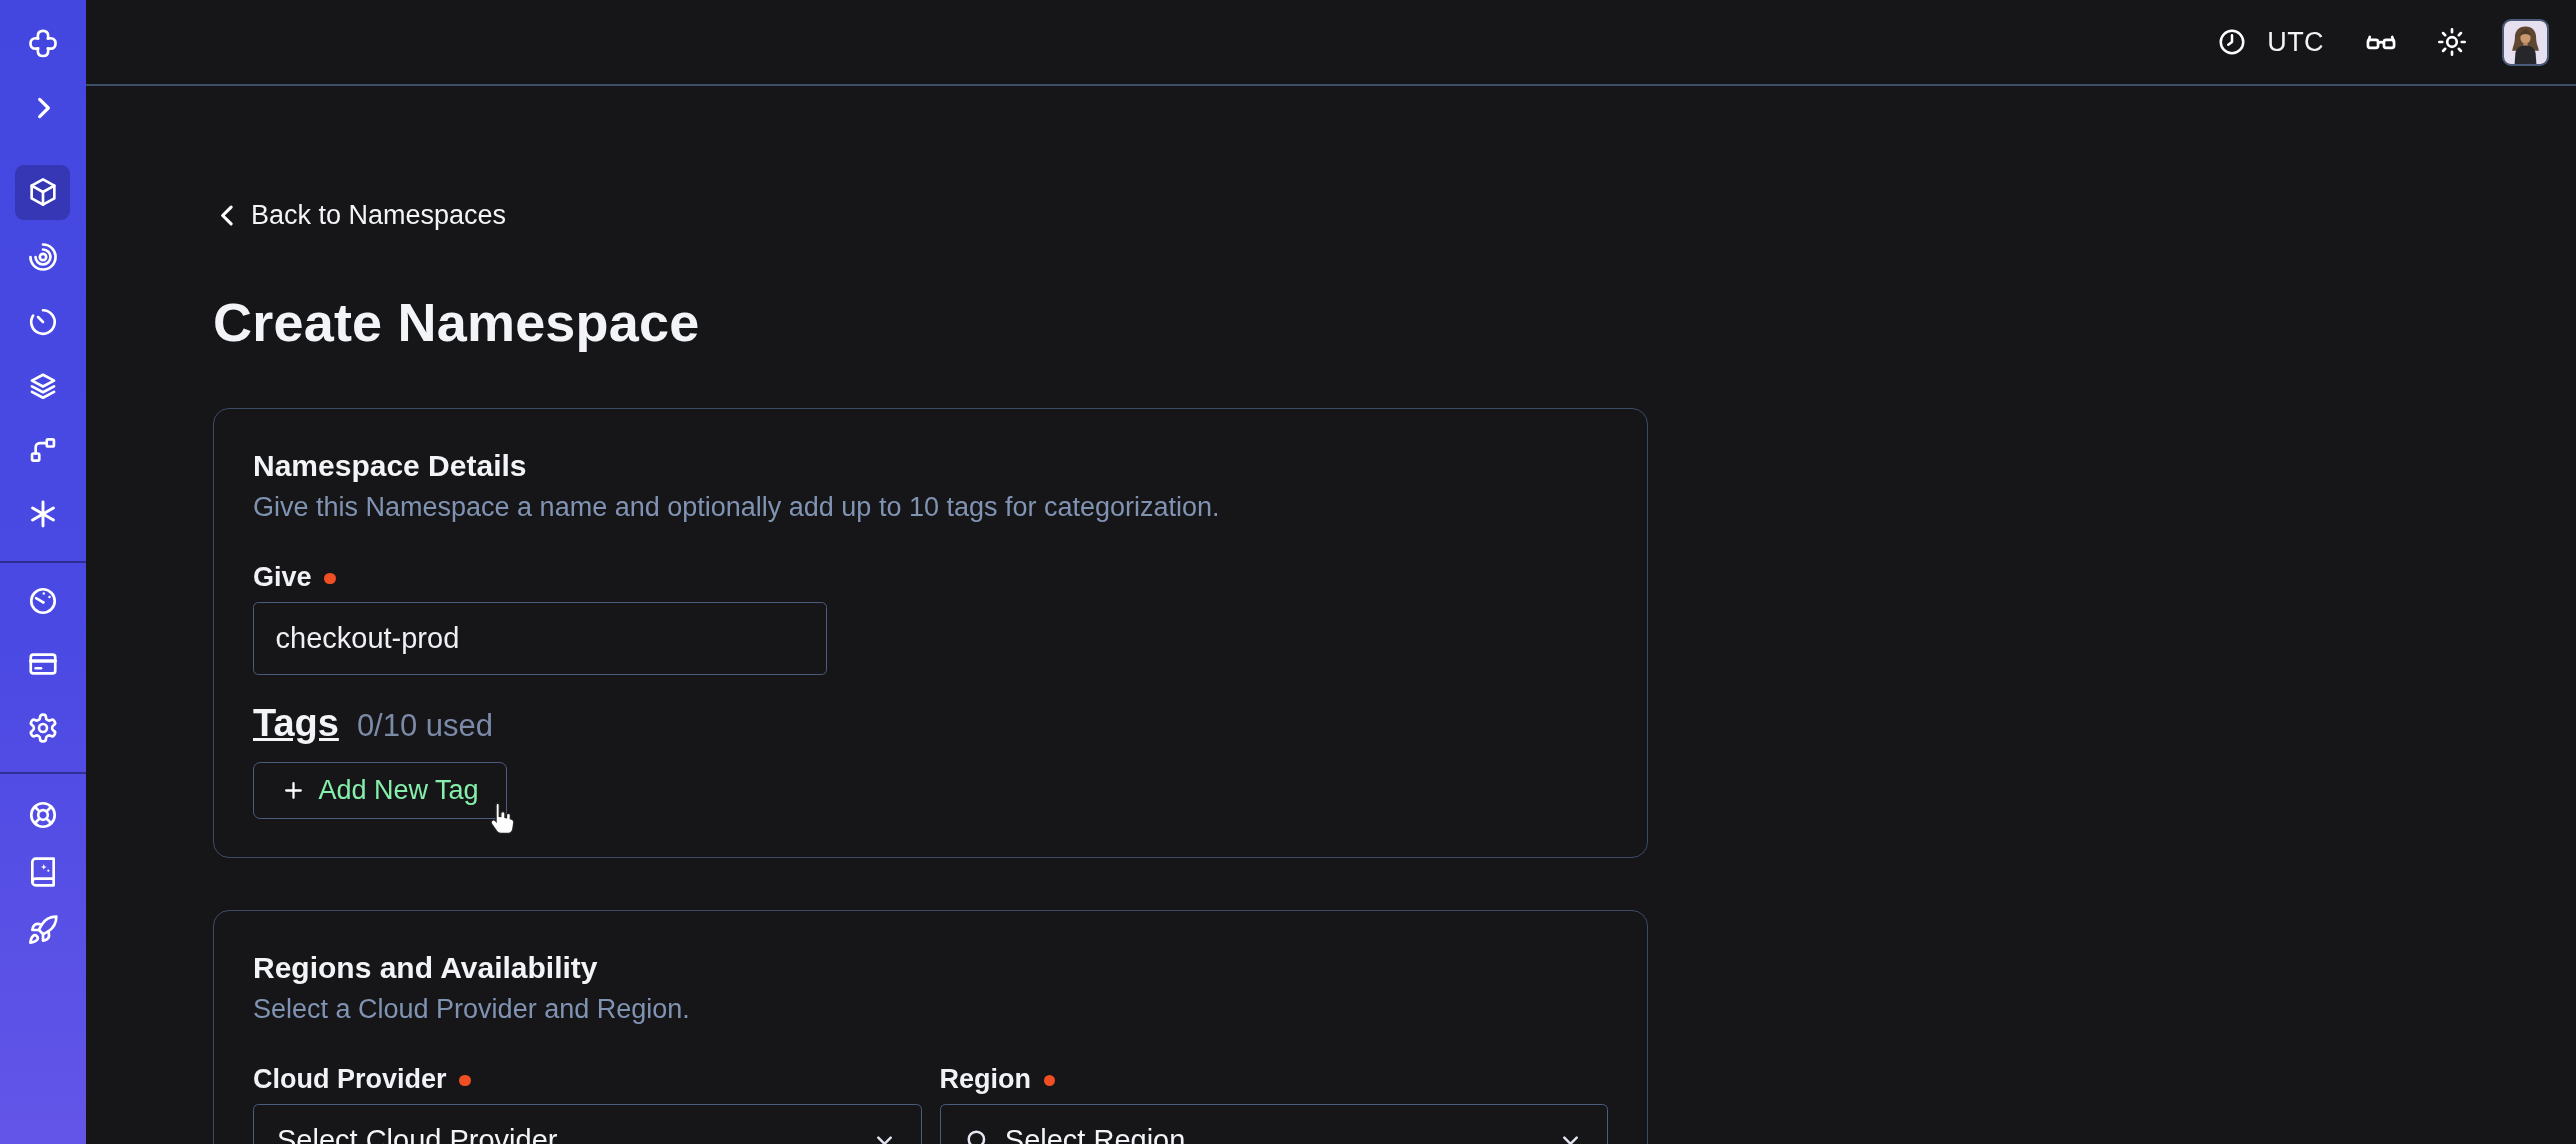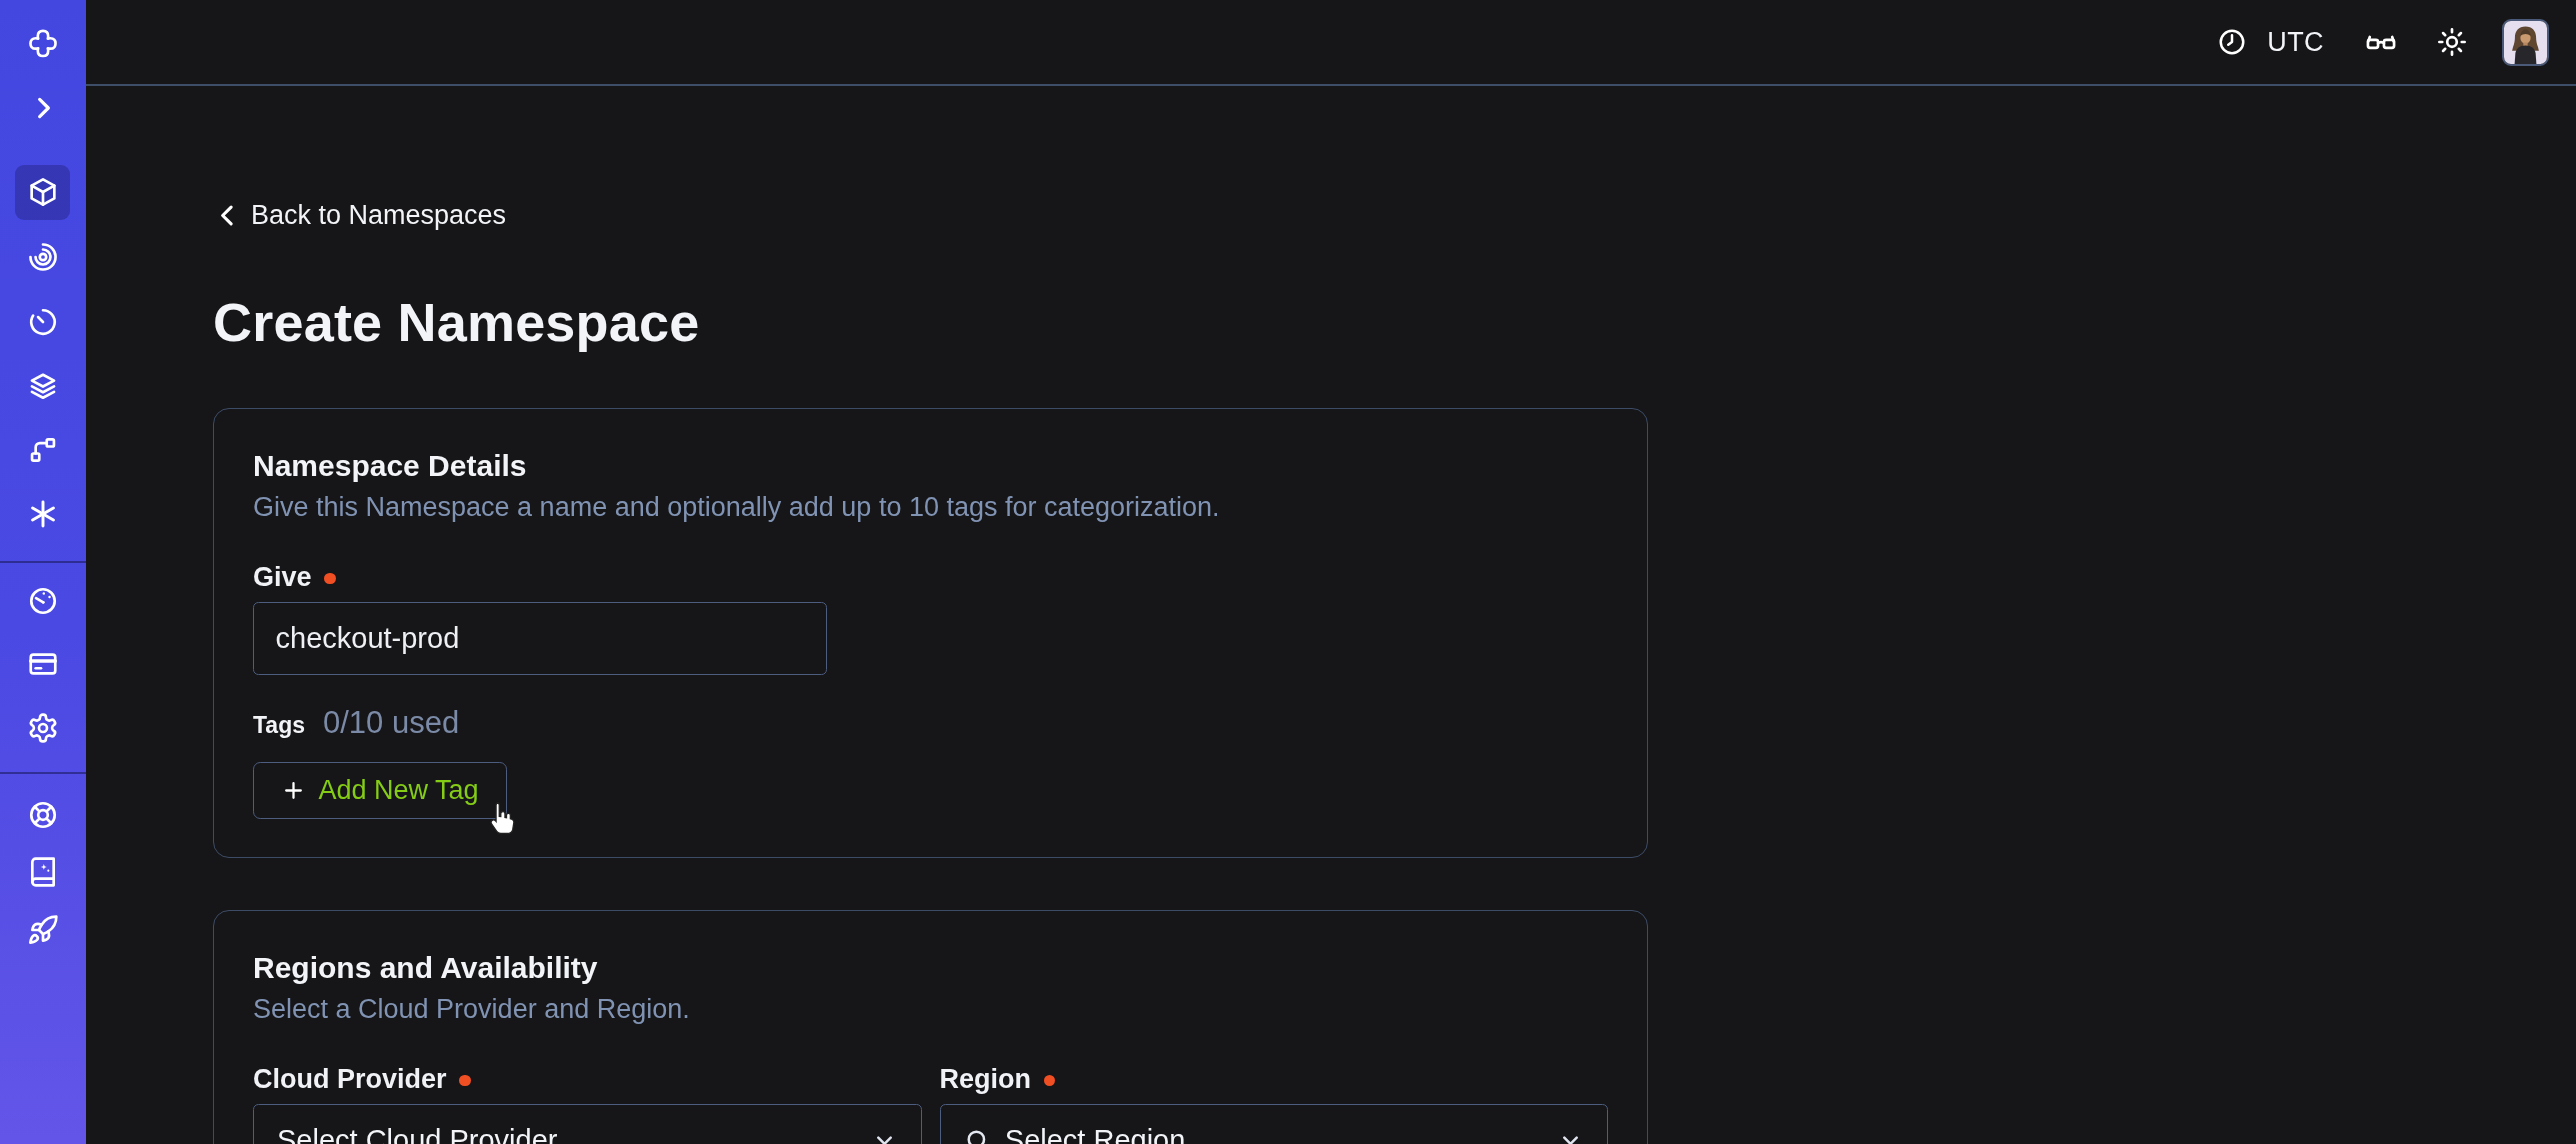--- a/index.html
+++ b/index.html
@@ -61,26 +61,26 @@
   .field-label-row { margin-top:36px; display:flex; align-items:center; height:32px; }
   .field-label { font-size:27px; line-height:32px; font-weight:700; color:#f0f2f6; }
   .req-dot { width:11.6px; height:11.6px; border-radius:50%; background:#f04e23; margin-left:12.5px; margin-top:3.6px; }
   .text-input {
     margin-top:9px; width:574px; height:73px;
     background:transparent; border:1.8px solid #4d5d7f; border-radius:5.4px;
     color:#eef0f4; font-size:29px; padding:0 21.5px;
     font-family:"Liberation Sans", sans-serif; outline:none; display:block;
   }
   .tags-row { margin-top:30px; display:flex; align-items:baseline; height:36px; }
-  .tags-label { font-size:23px; line-height:36px; font-weight:700; }
+  .tags-label { font-size:38px; line-height:36px; font-weight:700;text-decoration:underline; }
   .tags-used { margin-left:18px; font-size:31px; color:#7b8aa6; }
   .add-tag-btn {
     margin-top:21.5px; height:57px; display:inline-flex; align-items:center; gap:12.5px;
     padding:8px 27px; border:1.8px solid #4d5d7f; border-radius:7.2px;
-    background:transparent; color:#84cc16; font-size:27px;
+    background:transparent; color:#86efac; font-size:27px;
     font-family:"Liberation Sans", sans-serif; cursor:pointer;
   }
   .add-tag-btn svg { width:25px; height:25px; }
   .two-col { display:grid; grid-template-columns:1fr 1fr; column-gap:18px; }
   .select-box {
     margin-top:9px; height:73px; border:1.8px solid #4d5d7f; border-radius:5.4px;
     display:flex; align-items:center; padding:0 23px; cursor:pointer; gap:14.3px;
   }
   .select-text { font-size:29px; color:#f2f4f7; }
   .select-box .chev { margin-left:auto; width:27px; height:27px; }

